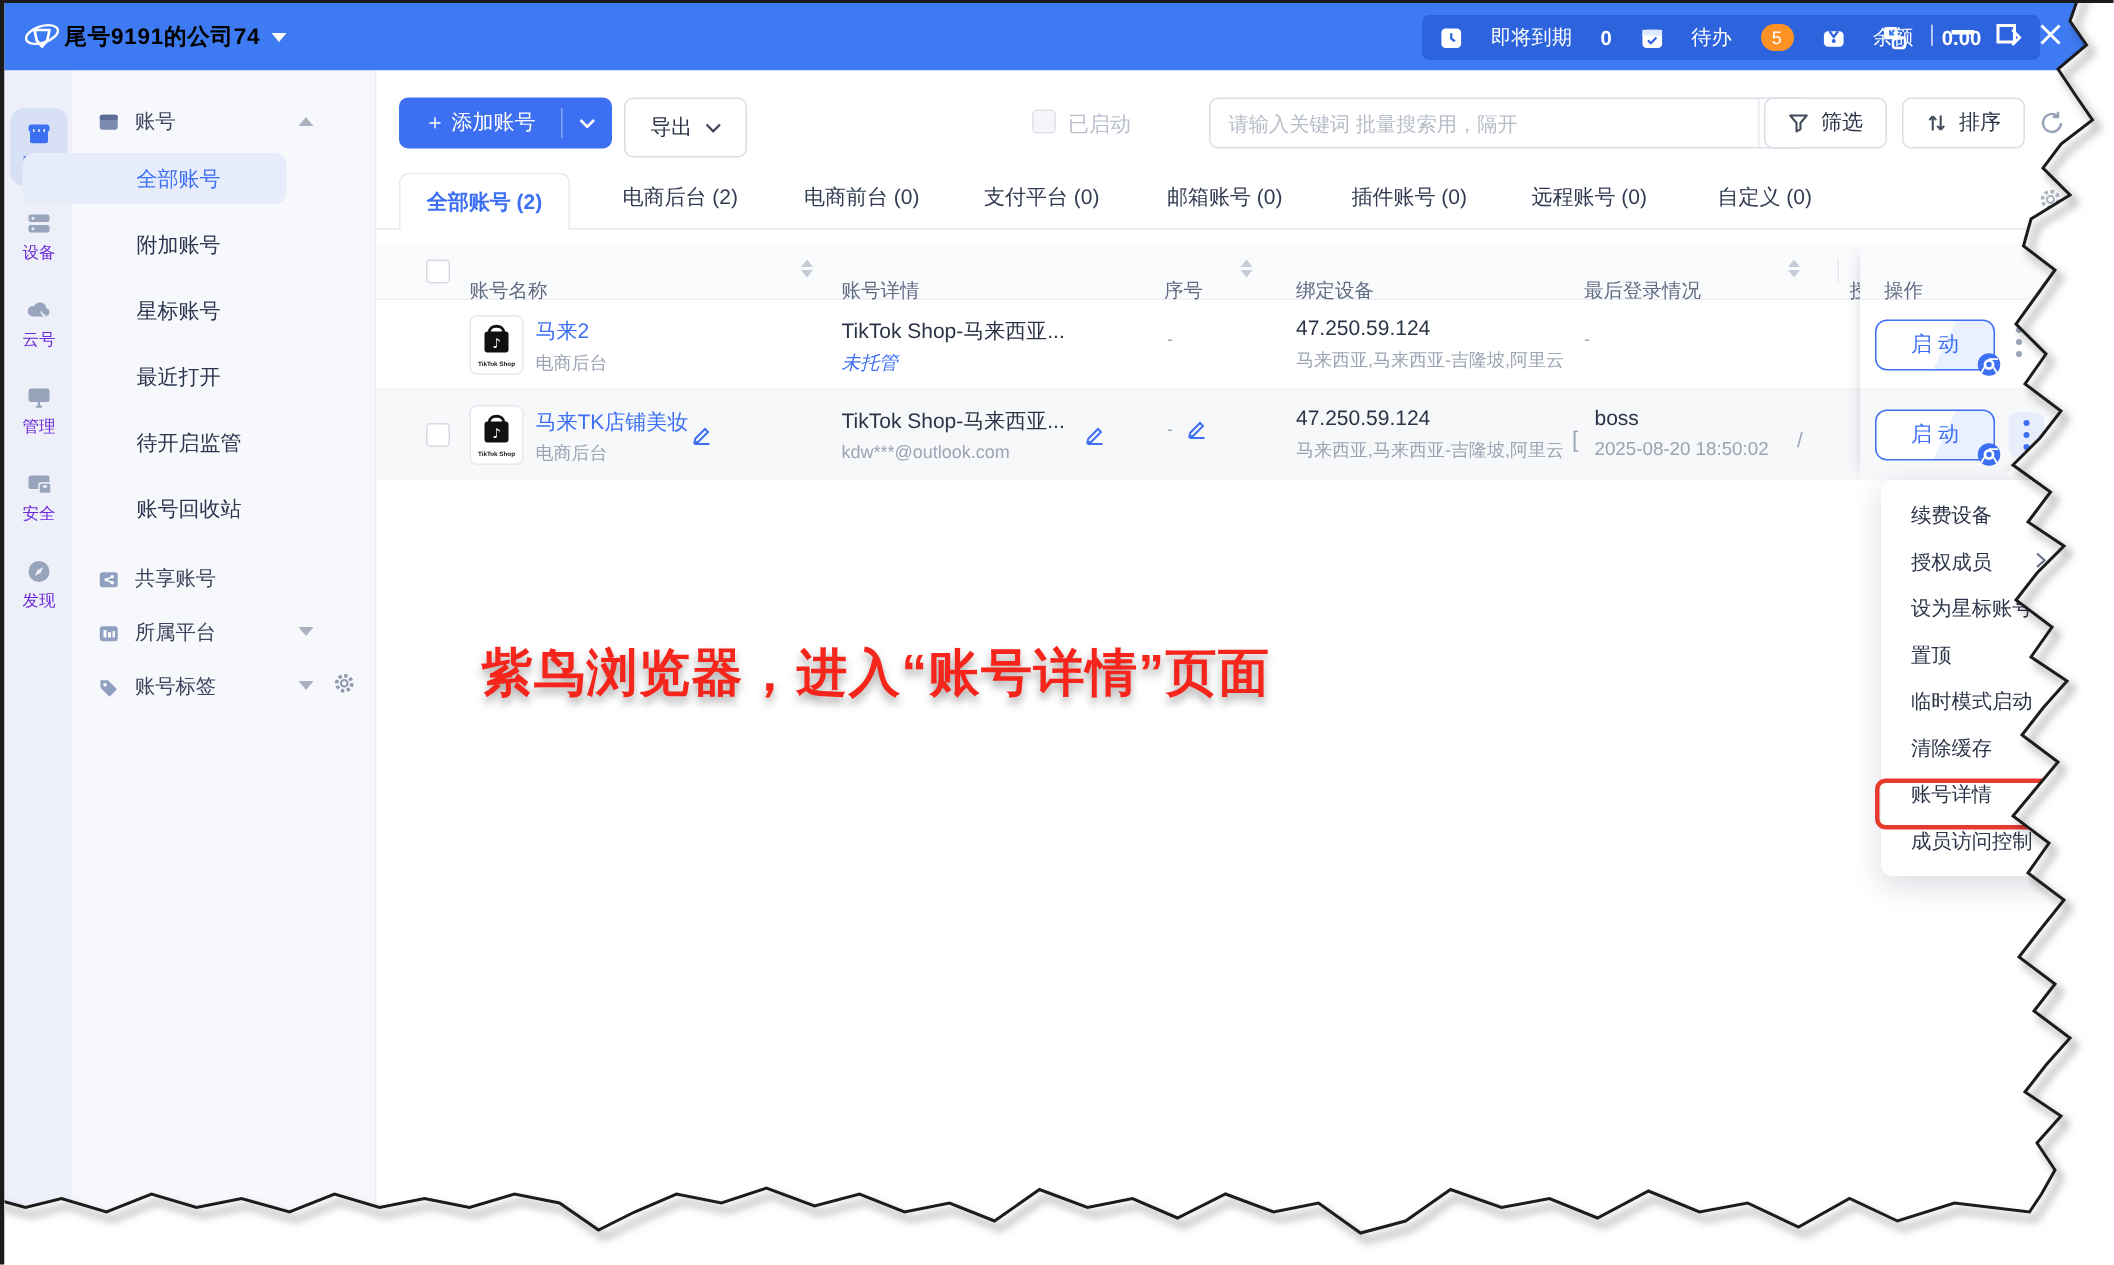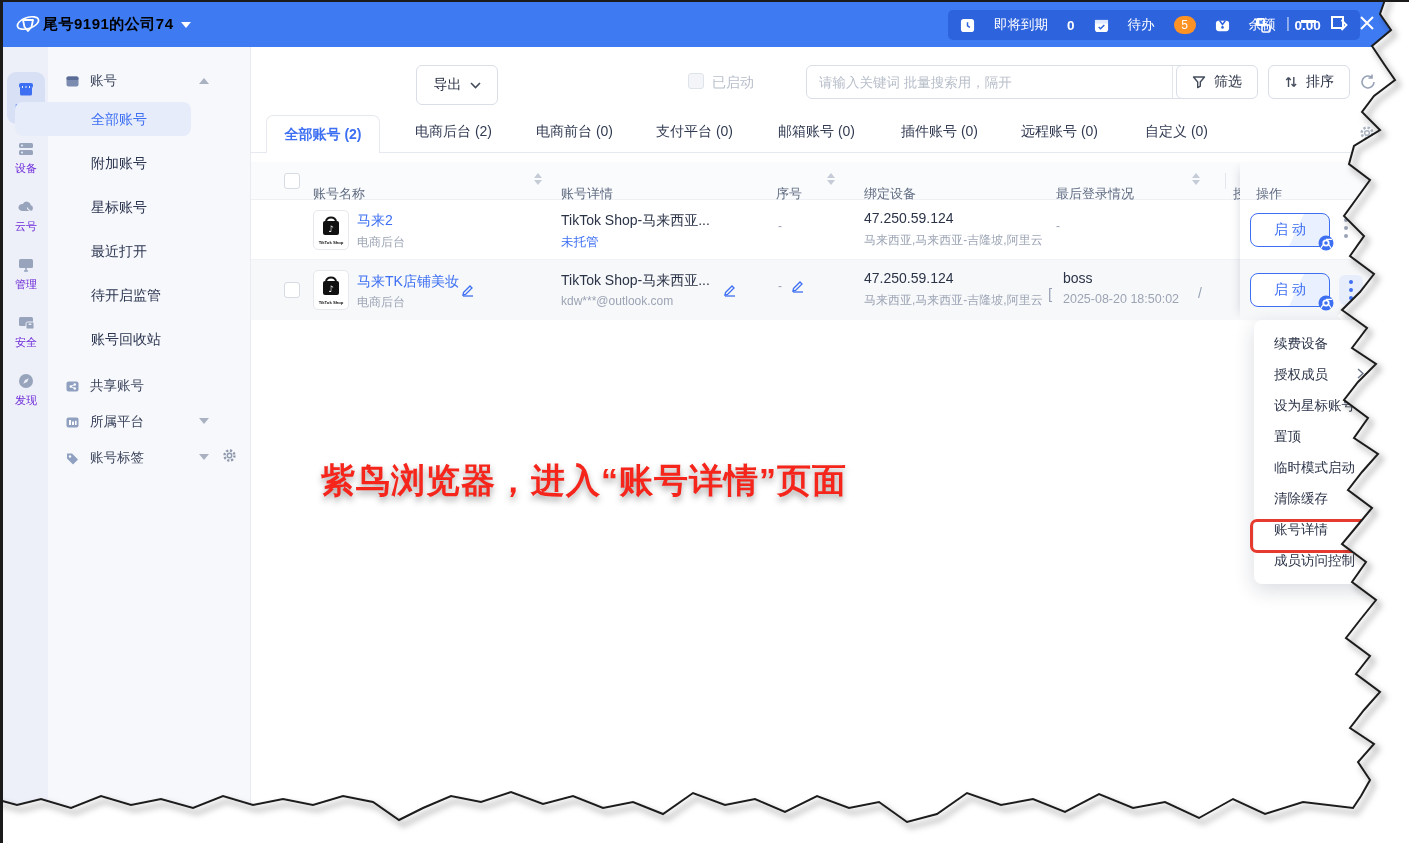--- a/index.html
+++ b/index.html
@@ -55,21 +55,21 @@
   .sorter{display:inline-block;vertical-align:1px;margin-left:6px;}
   .sorter i{display:block;width:0;height:0;border-left:4px solid transparent;border-right:4px solid transparent;}
   .sorter .u{border-bottom:5px solid #c6ccd7;margin-bottom:2px;}
   .sorter .d{border-top:5px solid #c6ccd7;}
   .row{left:0;width:1161px;height:60px;}
   .row1{top:153px;background:#fff;border-bottom:1px solid #f0f2f6;box-sizing:border-box;}
   .row2{top:213px;background:#f7f8fa;}
   .cell-name{color:#3d6ff2;font-size:14px;}
   .cell-sub{color:#9ca4b4;font-size:12px;}
   .cell-main{color:#2b3347;font-size:14px;}
-  .cell-link{color:#3d6ff2;font-size:12.5px;}
+  .cell-link{color:#3d6ff2;font-size:12.5px;font-style:italic;}
   .plat{width:36px;height:40px;background:#fff;border:1px solid #e6e8ee;border-radius:5px;box-sizing:border-box;display:flex;align-items:center;justify-content:center;}
   .coldiv{width:1px;height:16px;background:#e3e6ec;}
   
   .fixedcol{left:989px;top:115px;width:172px;height:158px;box-shadow:-7px 0 9px -7px rgba(40,50,80,.18);}
   .fc-h{left:0;top:0;width:172px;height:38px;background:#fafbfd;border-bottom:1px solid #eef0f4;box-sizing:border-box;}
   .fc-r1{left:0;top:38px;width:172px;height:60px;background:#fff;border-bottom:1px solid #f0f2f6;box-sizing:border-box;}
   .fc-r2{left:0;top:98px;width:172px;height:60px;background:#f7f8fa;}
   .startbtn{left:10px;width:80px;height:34px;border:1.5px solid #3d6ff2;border-radius:8px;box-sizing:border-box;
             background:linear-gradient(115deg,#ffffff 57%,#e9f0ff 57%);color:#3d6ff2;font-size:14px;
             display:flex;align-items:center;justify-content:center;}
@@ -80,21 +80,21 @@
   .dotsbtn .dots i{background:#3d6ff2;}
   
   .notch{left:1337px;top:308px;width:12px;height:12px;background:#fff;transform:rotate(45deg);box-shadow:-2px -2px 5px rgba(0,0,0,.06);z-index:39;}
   .menu{left:1251px;top:318px;width:124px;background:#fff;border-radius:8px;box-shadow:0 6px 20px rgba(20,30,60,.16);padding:8px 0;z-index:40;}
   .mi{height:31px;line-height:31px;padding-left:20px;color:#2b3348;font-size:13.5px;position:relative;white-space:nowrap;}
   .mi .arr{position:absolute;right:14px;top:9px;}
   .redbox{left:1247px;top:517px;width:128px;height:34px;border:3px solid #e63a2e;border-radius:7px;box-sizing:border-box;z-index:45;}
   
   .annot{left:318px;top:424px;font-size:34px;font-weight:900;color:#f5251b;letter-spacing:1px;z-index:30;
          -webkit-text-stroke:6px #fff;paint-order:stroke fill;
-         text-shadow:0 4px 6px rgba(60,60,60,.45);white-space:nowrap;margin-top:32px;}
+         text-shadow:0 4px 6px rgba(60,60,60,.45);white-space:nowrap;}
   .tear{left:0;top:0;z-index:60;pointer-events:none;}
   .artifact{color:#9aa3b5;}
 </style>
 </head>
 <body>
 
 <div class="app">
 
   <div class="a topbar">
     <svg class="a" style="left:12px;top:9px" width="26" height="26" viewBox="0 0 26 26">
@@ -236,20 +236,29 @@
     <span>账号标签</span>
   </div>
   <div class="a dcaret" style="left:196px;top:452px"></div>
   <svg class="a" style="left:219px;top:446px" width="15" height="15" viewBox="0 0 15 15">
       <circle cx="7.5" cy="7.5" r="5" fill="none" stroke="#8f99ad" stroke-width="2.4" stroke-dasharray="2.2,1.7"></circle>
       <circle cx="7.5" cy="7.5" r="2.2" fill="none" stroke="#8f99ad" stroke-width="1.4"></circle>
     </svg>
 
   <div class="a main">
 
+    <div class="a btn-add">
+      <span class="lbl">＋ <span>添加账号</span></span>
+      <span class="sep"></span>
+      <span class="cw">
+          <svg width="11" height="7" viewBox="0 0 11 7">
+            <path d="M1,1 L5.5,5.5 L10,1" stroke="#fff" stroke-width="1.7" fill="none"></path>
+          </svg>
+        </span>
+    </div>
     <div class="a btn" style="left:165px;top:18px;width:82px;height:40px">
       <span>导出</span>
       <svg width="11" height="7" viewBox="0 0 11 7">
           <path d="M1,1 L5.5,5.5 L10,1" stroke="#444c5c" stroke-width="1.6" fill="none"></path>
         </svg>
     </div>
     <div class="a chk" style="left:437px;top:26px"></div>
     <div class="a" style="left:461px;top:27px;color:#b7becb;font-size:14px">已启动</div>
     <div class="a search">
       <input placeholder="请输入关键词 批量搜索用，隔开" style="">

